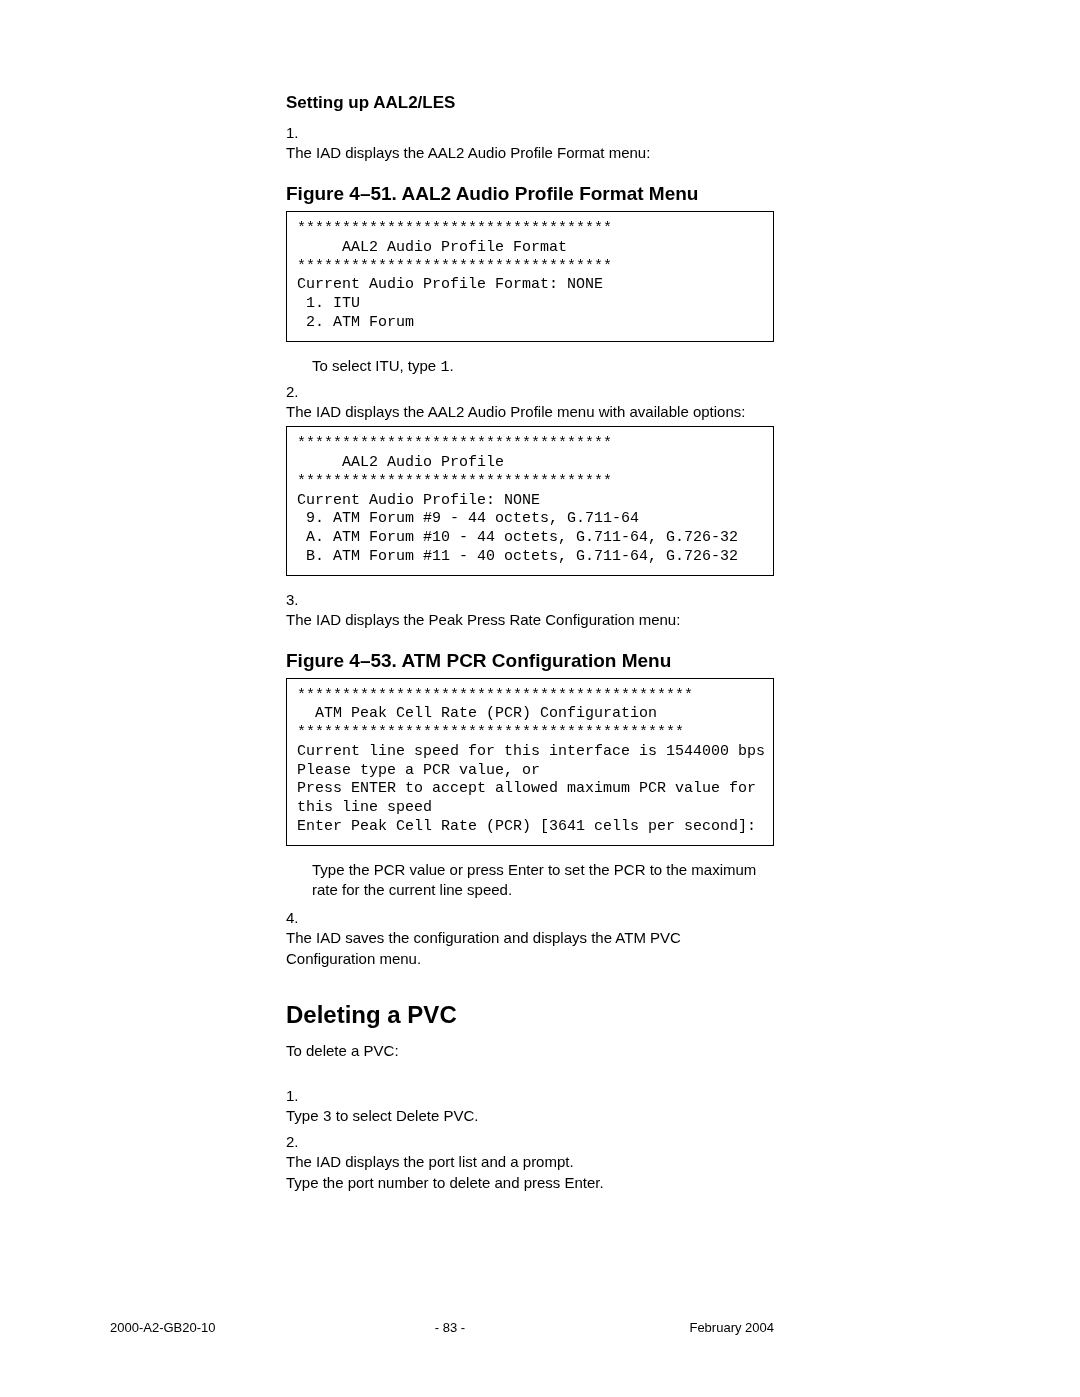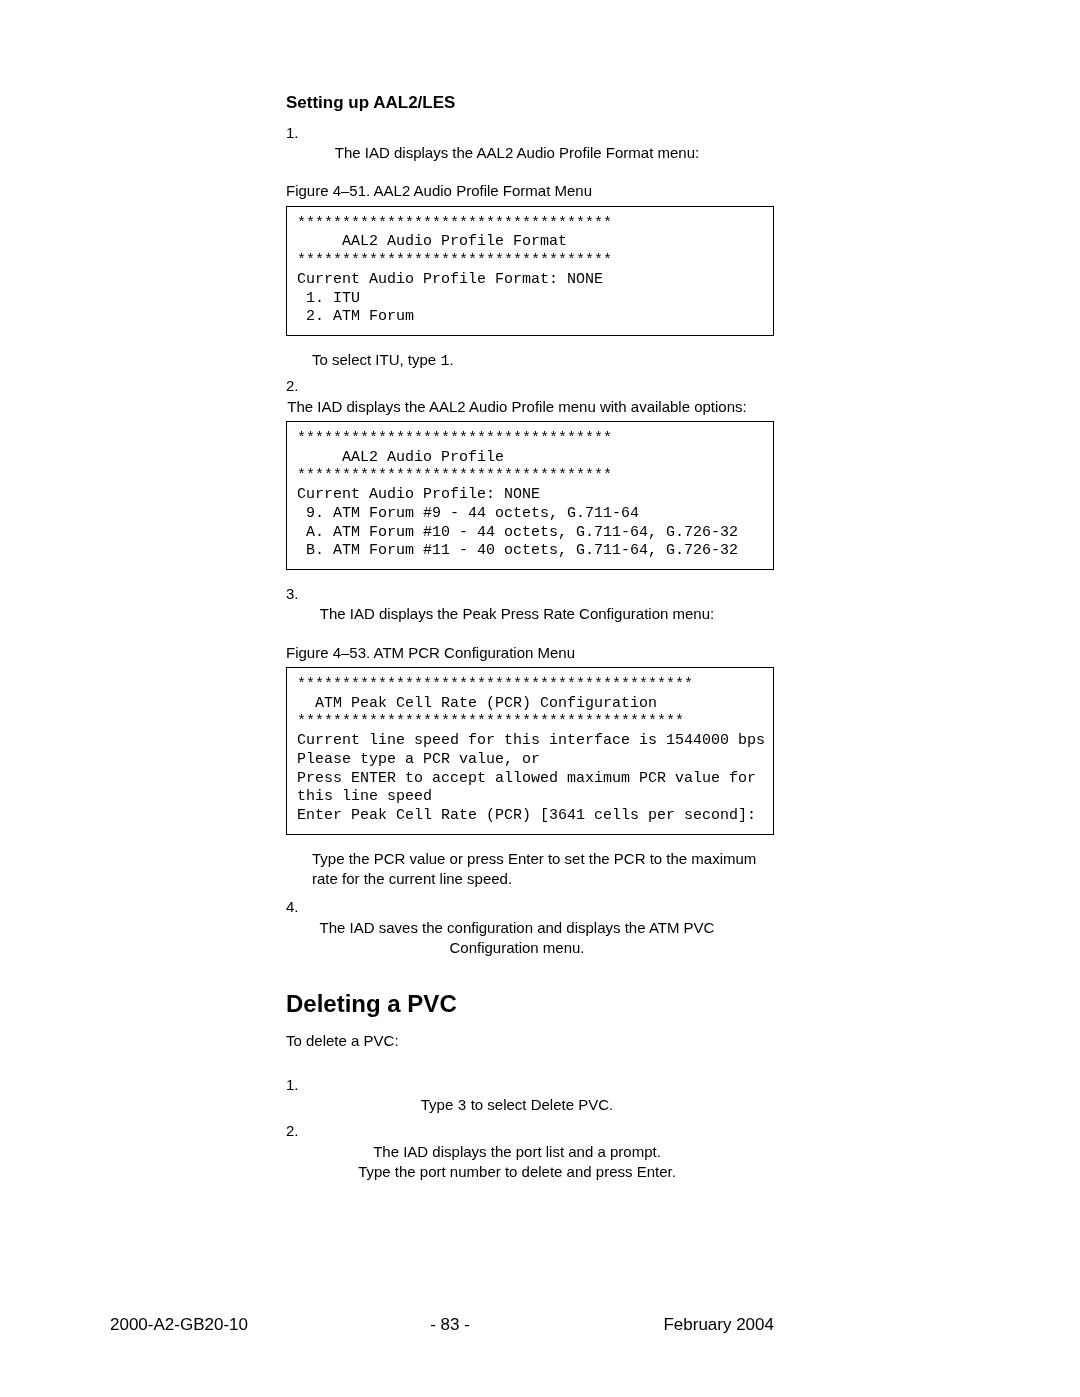--- a/index.html
+++ b/index.html
@@ -33,48 +33,47 @@
   }
   .step .num {
     display: inline-block;
     width: 22px;
     vertical-align: top;
   }
   .step .txt {
     display: inline-block;
     width: calc(100% - 26px);
     vertical-align: top;
-    text-align: center;
   }
   .indent {
     margin-left: 26px;
   }
   .fig-caption {
-    font-size: 15px;
-    font-weight: normal;
+    font-size: 19px;
+    font-weight: bold;
     margin: 18px 0 4px 0;
   }
   .codebox {
     border: 1px solid #000;
     padding: 8px 10px;
     font-family: "Courier New", monospace;
     font-size: 15px;
     white-space: pre;
     line-height: 1.25;
     margin-bottom: 14px;
   }
   .mono {
     font-family: "Courier New", monospace;
   }
   .footer {
     position: absolute;
     left: 0;
     right: 0;
     bottom: 60px;
-    font-size: 17px;
+    font-size: 13px;
     padding: 0 110px;
   }
   .footer .l { float: left; }
   .footer .c { position: absolute; left: 16px; right: 0; text-align: center; }
   .footer .r { float: right; }
 </style>
 </head>
 <body>
 
 <div class="page">

